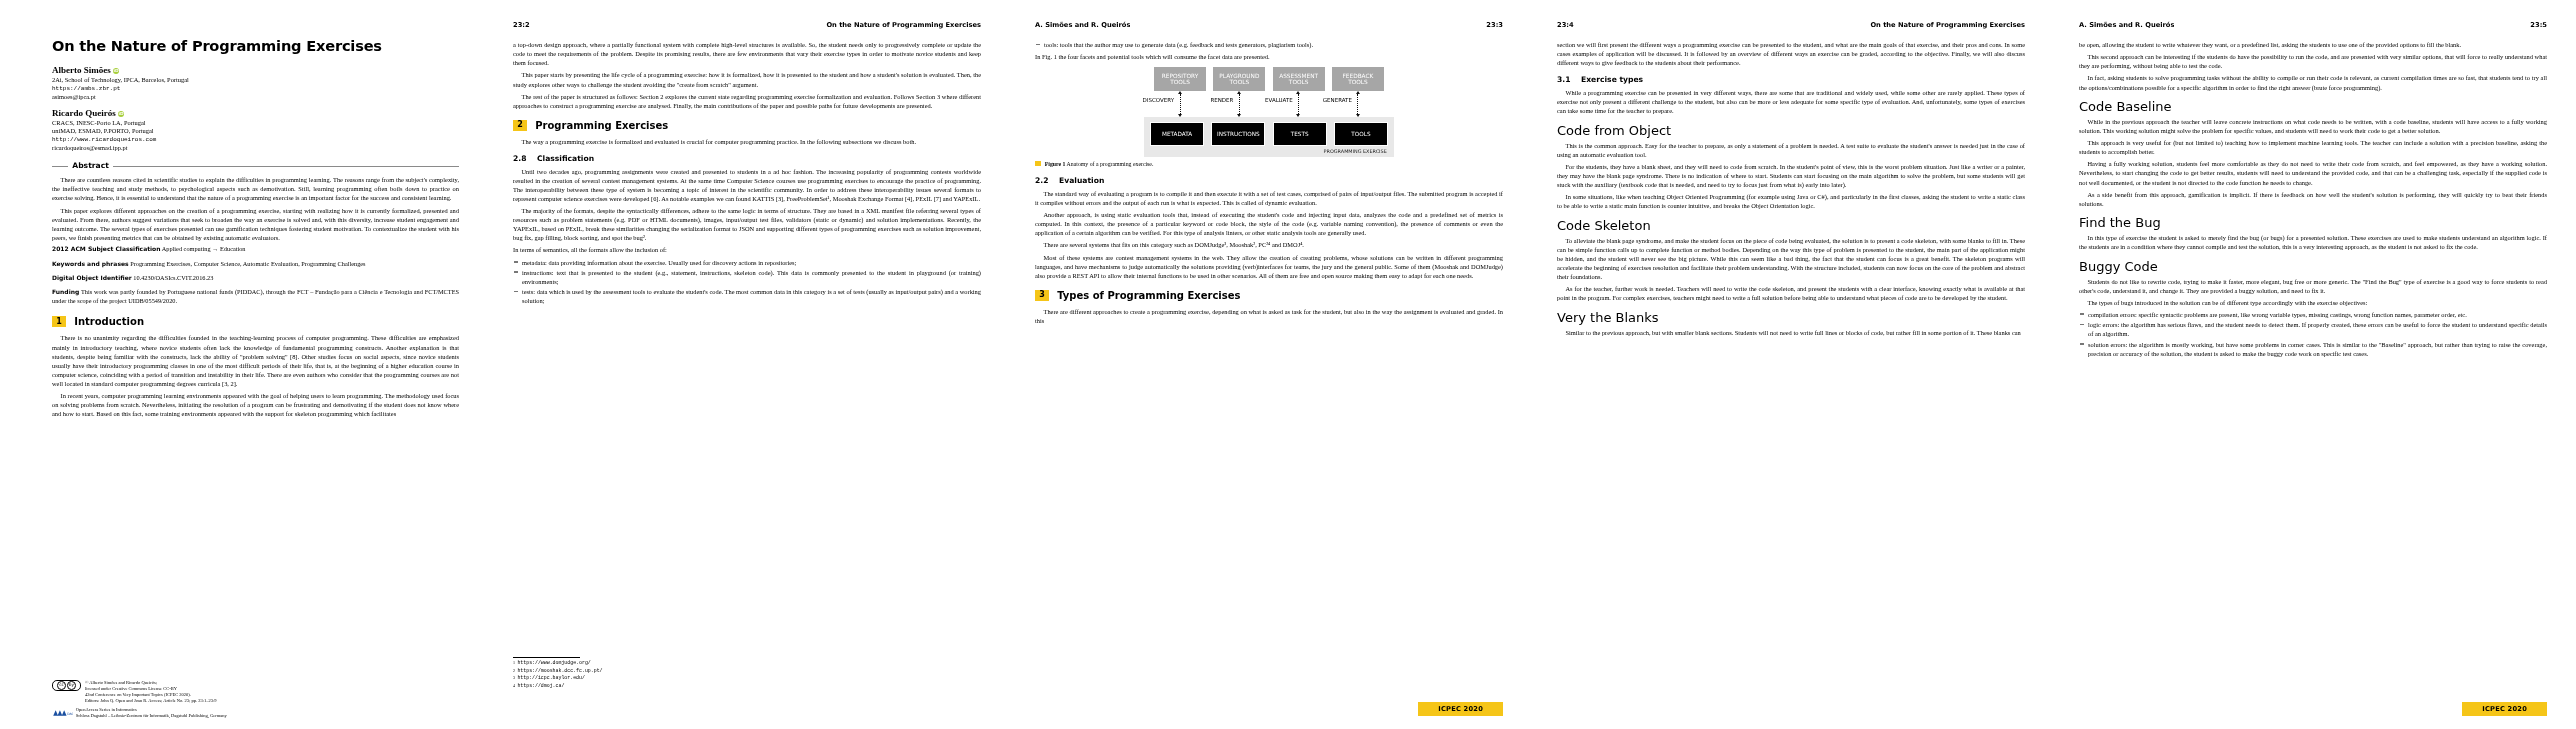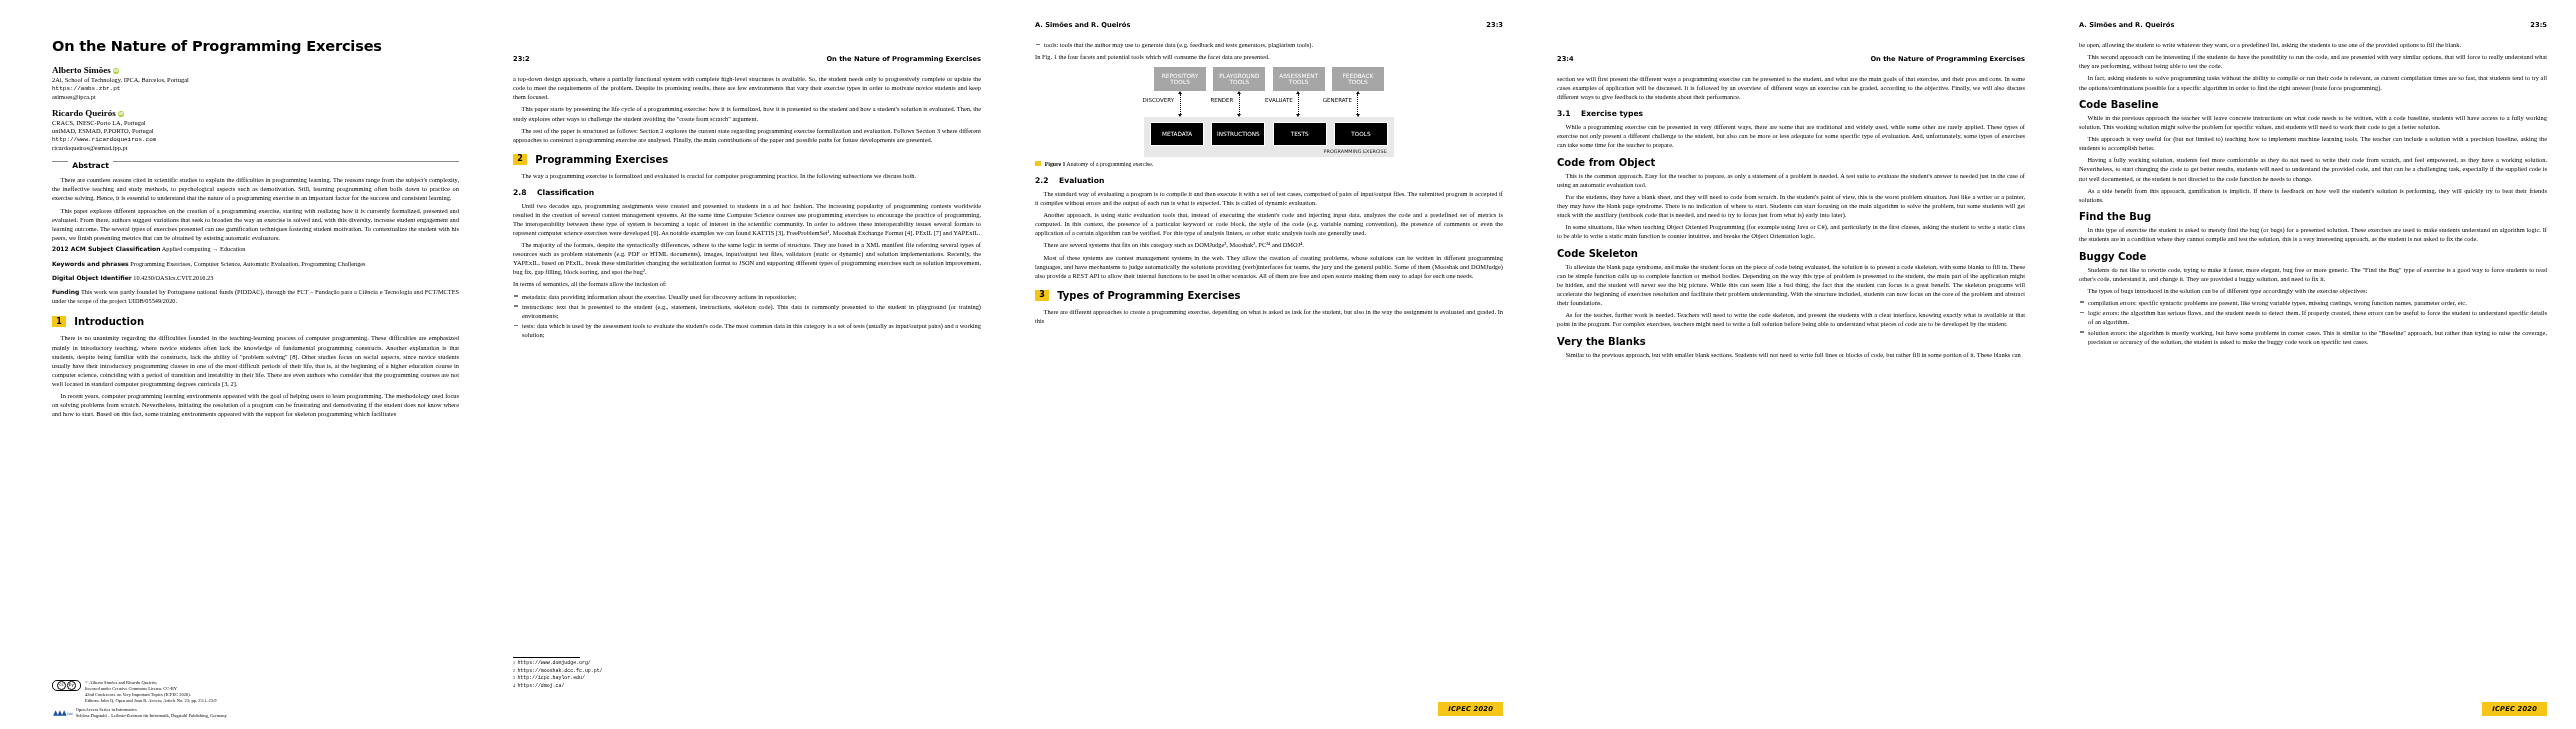--- a/index.html
+++ b/index.html
@@ -13,38 +13,38 @@
   .title{font-family:"DejaVu Sans",sans-serif;font-weight:bold;font-size:14.6px;
          letter-spacing:-0.2px;margin:0 0 11px 0;line-height:1.1;}
   .author-name{font-family:"Liberation Serif",serif;font-weight:bold;font-size:9px;margin:0 0 1.2px 0;}
   .orcid{display:inline-block;width:6px;height:6px;border-radius:50%;
          background:#a6ce39;color:#fff;font-size:4.3px;line-height:6px;text-align:center;
          font-family:"DejaVu Sans",sans-serif;vertical-align:1.2px;margin-left:2.4px;font-weight:bold;}
   .aff{font-size:6.4px;line-height:1.32;margin:0;}
   .url{font-family:"Liberation Mono",monospace;font-size:6px;line-height:1.4;margin:0;}
   .mail{font-size:6.4px;line-height:1.35;margin:0 0 6px 0;}
 
-  .abs-head{display:flex;gap:4.3px;margin:8.5px 0 4.3px 0;}
+  .abs-head{display:flex;align-items:center;gap:4.3px;margin:8.5px 0 4.3px 0;}
   .abs-head .rule{height:0.6px;background:#8a8a8a;flex:0 0 16px;}
   .abs-head .rule.long{flex:1 1 auto;}
   .abs-head .lbl{font-family:"DejaVu Sans",sans-serif;font-weight:bold;font-size:7.6px;}
   .abs-p{font-size:6.4px;line-height:1.42;text-align:justify;margin:0 0 3.6px 0;text-indent:8.5px;}
 
   .meta{font-size:6.3px;line-height:1.4;text-align:justify;margin:0 0 5.5px 0;}
   .meta b{font-family:"DejaVu Sans",sans-serif;font-size:6px;font-weight:bold;}
 
   .fund{font-size:6.3px;line-height:1.42;text-align:justify;margin:0 0 2.4px 0;}
   .fund b{font-family:"DejaVu Sans",sans-serif;font-size:6px;font-weight:bold;}
 
   .sec{display:flex;align-items:flex-start;gap:8px;margin:9.7px 0 5.5px 0;}
   .secnum{background:#f5c518;color:#000;font-family:"DejaVu Sans",sans-serif;font-weight:bold;
           font-size:8px;padding:0.6px 4.3px;line-height:1.25;}
   .sectitle{font-family:"DejaVu Sans",sans-serif;font-weight:bold;font-size:10px;line-height:1.2;}
   .sec-sub{font-family:"DejaVu Sans",sans-serif;font-weight:bold;font-size:7.6px;margin:8px 0 3.6px 0;}
-  .sec-ss{font-family:"DejaVu Sans",sans-serif;font-weight:bold;font-size:10px;margin:7.3px 0 3px 0;}
+  .sec-ss{font-family:"DejaVu Sans",sans-serif;font-weight:normal;font-size:13px;margin:7.3px 0 3px 0;}
 
   .body-p{font-size:6.4px;line-height:1.42;text-align:justify;margin:0 0 3px 0;text-indent:8.5px;}
   .body-p.noind{text-indent:0;}
 
   
   .lic{position:absolute;left:52px;bottom:9.7px;width:389px;font-size:4.5px;line-height:1.38;color:#000;}
   .lic .row{display:flex;gap:4.9px;align-items:flex-start;}
   .ccbox{flex:0 0 auto;width:28px;}
   .ccmark{width:27px;height:9.7px;border:0.7px solid #000;border-radius:4.9px;
           display:flex;align-items:center;justify-content:center;gap:1.2px;margin-bottom:1.2px;}
@@ -52,21 +52,21 @@
        font-size:4.3px;line-height:5.5px;text-align:center;font-family:"DejaVu Sans",sans-serif;}
   .dagstuhl{display:flex;align-items:center;gap:3px;margin-top:2.4px;}
   .dlogo{width:20.7px;height:8px;display:block;}
 
   
   .rh{display:flex;justify-content:space-between;align-items:baseline;
       font-family:"DejaVu Sans",sans-serif;font-weight:bold;font-size:6.7px;
       padding:0 0 1.8px 0;margin:0 0 9.7px 0;}
   .rh .t{white-space:nowrap;overflow:hidden;text-overflow:ellipsis;}
   .rh .n{white-space:nowrap;}
-  .rh.left .t{order:2;} .rh.left .n{order:1;margin-top:34px;}
+  .rh.left .t{order:2;} .rh.left .n{order:1;}
 
   .cols-pad{padding:20.7px 27px 0 27px;}
   .p1pad{padding:38px 27px 0 52px;}
 
   
   .blist{margin:0 0 3px 0;padding:0;list-style:none;}
   .blist li{position:relative;padding-left:9px;font-size:6.4px;line-height:1.42;
             text-align:justify;margin-bottom:1.2px;}
   .blist li:before{content:"";position:absolute;left:1.2px;top:3.6px;width:3.6px;height:1.6px;background:#777;}
   .blist.dash li:before{background:#777;}
@@ -100,21 +100,21 @@
             display:flex;align-items:center;justify-content:center;text-align:center;}
   .facetcap{text-align:right;font-family:"DejaVu Sans",sans-serif;font-size:4.9px;
             padding:2.4px 1.2px 1.2px 0;color:#222;}
   .figcap{display:flex;gap:4.3px;align-items:baseline;font-size:5.8px;line-height:1.35;margin-top:3.6px;}
   .figsq{flex:0 0 auto;width:5.5px;height:5.5px;background:#f5c518;position:relative;top:0.6px;}
   .figcap b{font-family:"Liberation Serif",serif;font-weight:bold;}
 
   
   .icpec{position:absolute;right:27px;bottom:13.4px;background:#f5c518;color:#000;
          font-family:"DejaVu Sans",sans-serif;font-weight:bold;font-size:6.7px;
-         padding:3px 10px;letter-spacing:0.2px;font-style:italic;}
+         padding:3px 20px;letter-spacing:0.2px;}
 </style>
 </head>
 <body>
 
 <div class="spread">
 
   <div class="page p1">
 
     <div class="p1pad">
       <h1 class="title">On the Nature of Programming Exercises</h1>

